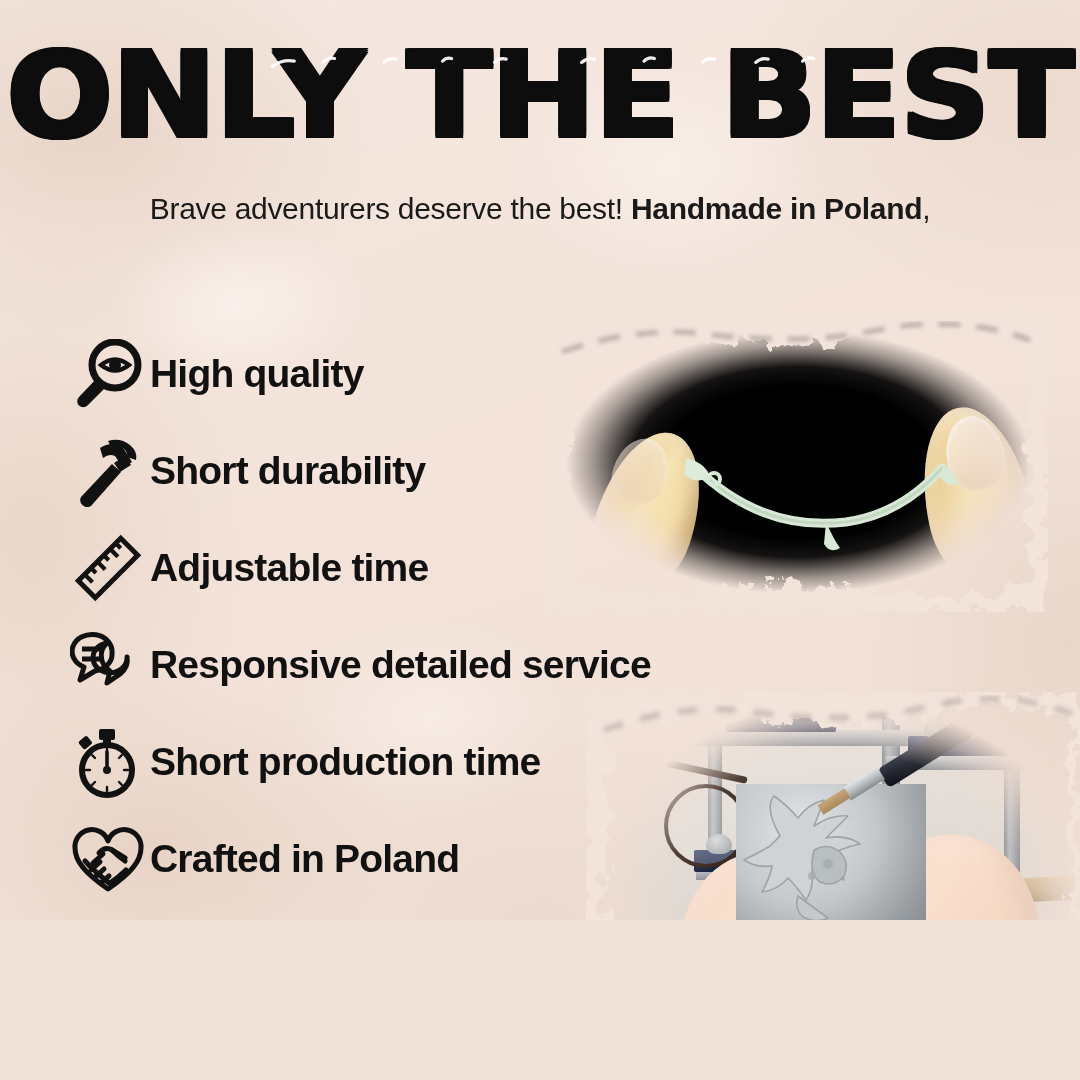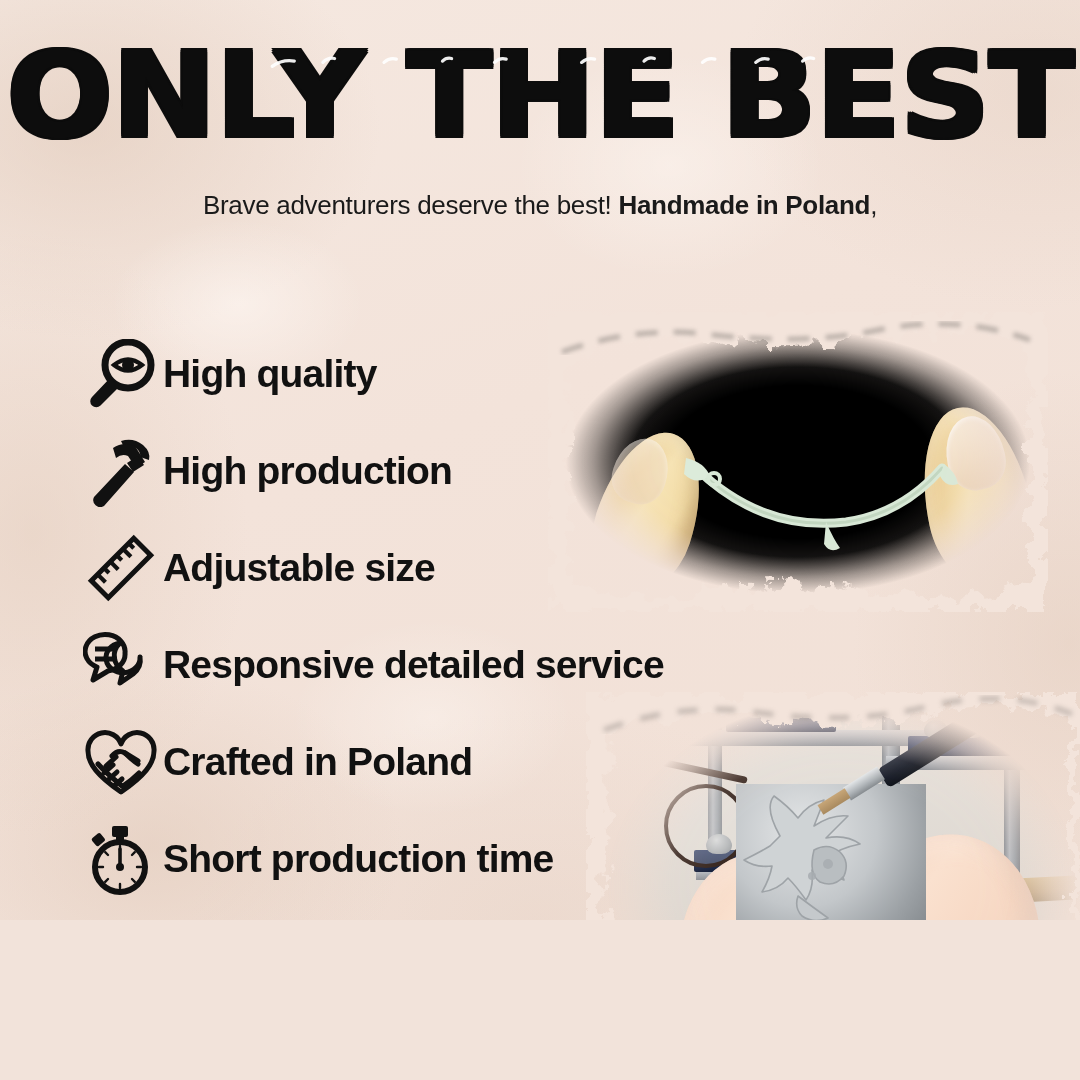--- a/index.html
+++ b/index.html
@@ -83,32 +83,32 @@
 
   
   .subtitle {
     position: absolute;
     left: 90px;
     right: 90px;
     top: 188px;
     text-align: center;
     color: #1a1a1a;
     font-family: "Liberation Sans", sans-serif;
-    font-size: 26px;
+    font-size: 30px;
     line-height: 1.38;
     letter-spacing: -0.3px;
   }
   .subtitle b {
     font-weight: bold;
   }
 
   
   .features {
     position: absolute;
-    left: 79px;
+    left: 66px;
     top: 325px;
     width: 720px;
   }
   .feature-row {
     display: flex;
     align-items: center;
     height: 97px;
   }
   .feature-icon {
     width: 84px;
@@ -308,73 +308,54 @@
       <span class="feature-icon">
         <svg width="76" height="72" viewBox="0 0 76 72">
           <g fill="#111">
             <path d="M38 6 q12 -4 22 4 q8 7 6 15 l-9 -3 q1 -5 -4 -9 q-6 -4 -12 -1 Z"></path>
             <path d="M30 13 q10 -7 22 -2 l10 16 -9 6 -8 -12 q-6 -3 -12 2 Z"></path>
             <path d="M44 28 l11 -7 6 9 -11 7 Z"></path>
             <path d="M44 33 L13 66 a7 7 0 0 0 10 9 L53 41 Z" transform="translate(-2,-4)"></path>
           </g>
         </svg>
       </span>
-      <span class="feature-label">High production</span>
+      <span class="feature-label">Short durability</span>
     </div>
 
     <div class="feature-row">
       <span class="feature-icon">
         <svg width="74" height="70" viewBox="0 0 74 70">
           <g transform="rotate(-45 37 35)">
             <rect x="7" y="23" width="60" height="24" fill="none" stroke="#111" stroke-width="5"></rect>
             <g stroke="#111" stroke-width="4.2" stroke-linecap="butt">
               <path d="M16 23 v11"></path>
               <path d="M25 23 v7"></path>
               <path d="M34 23 v11"></path>
               <path d="M43 23 v7"></path>
               <path d="M52 23 v11"></path>
               <path d="M60 23 v7"></path>
             </g>
           </g>
         </svg>
       </span>
-      <span class="feature-label">Adjustable size</span>
+      <span class="feature-label">Adjustable time</span>
     </div>
 
     <div class="feature-row">
       <span class="feature-icon">
         <svg width="76" height="72" viewBox="0 0 76 72">
           <g fill="none" stroke="#111" stroke-width="5" stroke-linejoin="round">
             <path d="M57 28 a17 15 0 1 1 -20 -14 a22 19 0 0 0 3 28 l-3 12 l13 -9 a22 19 0 0 0 7 -17 Z"></path>
             <path d="M42 24 a20 17 0 1 0 -28 14 l-4 13 l15 -9 a20 17 0 0 0 17 -18 Z"></path>
             <path d="M12 20 h22"></path>
             <path d="M12 30 h22"></path>
           </g>
         </svg>
       </span>
       <span class="feature-label">Responsive detailed service</span>
-    </div>
-
-    <div class="feature-row">
-      <span class="feature-icon">
-        <svg width="78" height="72" viewBox="0 0 78 72">
-          <g fill="none" stroke="#111" stroke-width="5" stroke-linejoin="round" stroke-linecap="round">
-            <path d="M39 66 C 16 50 6 38 6 25 A17 17 0 0 1 39 18 A17 17 0 0 1 72 25 C 72 38 62 50 39 66 Z"></path>
-            <path d="M30 30 q6 -7 13 -3 l13 8"></path>
-            <path d="M43 27 q7 7 13 11"></path>
-            <path d="M24 40 l10 -9"></path>
-            <path d="M22 47 l9 -8"></path>
-            <path d="M26 54 l9 -8"></path>
-            <path d="M32 60 l8 -7"></path>
-            <path d="M16 38 q7 8 24 22"></path>
-            <path d="M41 60 q9 -6 16 -13"></path>
-          </g>
-        </svg>
-      </span>
-      <span class="feature-label">Crafted in Poland</span>
     </div>
 
     <div class="feature-row">
       <span class="feature-icon">
         <svg width="74" height="72" viewBox="0 0 74 72">
           <rect x="28" y="3" width="16" height="11" rx="2" fill="#111"></rect>
           <rect x="32" y="12" width="8" height="8" fill="#111"></rect>
           <rect x="9" y="12" width="11" height="10" rx="2" fill="#111" transform="rotate(-40 14 17)"></rect>
           <circle cx="36" cy="44" r="25" fill="none" stroke="#111" stroke-width="6"></circle>
           <g stroke="#111" stroke-width="2.4" stroke-linecap="round">
@@ -385,20 +366,39 @@
             <path d="M50.8 29.2 l-2.8 2.8"></path>
               <path d="M50.8 58.8 l-2.8 -2.8"></path>
             <path d="M21.2 58.8 l2.8 -2.8"></path>
               <path d="M21.2 29.2 l2.8 2.8"></path>
           </g>
           <path d="M36 44 V26" stroke="#111" stroke-width="3.6" stroke-linecap="round"></path>
           <circle cx="36" cy="44" r="4" fill="#111"></circle>
         </svg>
       </span>
       <span class="feature-label">Short production time</span>
+    </div>
+
+    <div class="feature-row">
+      <span class="feature-icon">
+        <svg width="78" height="72" viewBox="0 0 78 72">
+          <g fill="none" stroke="#111" stroke-width="5" stroke-linejoin="round" stroke-linecap="round">
+            <path d="M39 66 C 16 50 6 38 6 25 A17 17 0 0 1 39 18 A17 17 0 0 1 72 25 C 72 38 62 50 39 66 Z"></path>
+            <path d="M30 30 q6 -7 13 -3 l13 8"></path>
+            <path d="M43 27 q7 7 13 11"></path>
+            <path d="M24 40 l10 -9"></path>
+            <path d="M22 47 l9 -8"></path>
+            <path d="M26 54 l9 -8"></path>
+            <path d="M32 60 l8 -7"></path>
+            <path d="M16 38 q7 8 24 22"></path>
+            <path d="M41 60 q9 -6 16 -13"></path>
+          </g>
+        </svg>
+      </span>
+      <span class="feature-label">Crafted in Poland</span>
     </div>
 
   </div>
 
   <div class="photo" id="photo-flex">
     <div class="flex-bg">
 
       <div class="finger" style="left:52px; top:118px; width:98px; height:160px; transform: rotate(18deg);"></div>
       <div class="nail" style="left:66px; top:126px; width:54px; height:66px; transform: rotate(18deg); opacity:0.55;"></div>
 

